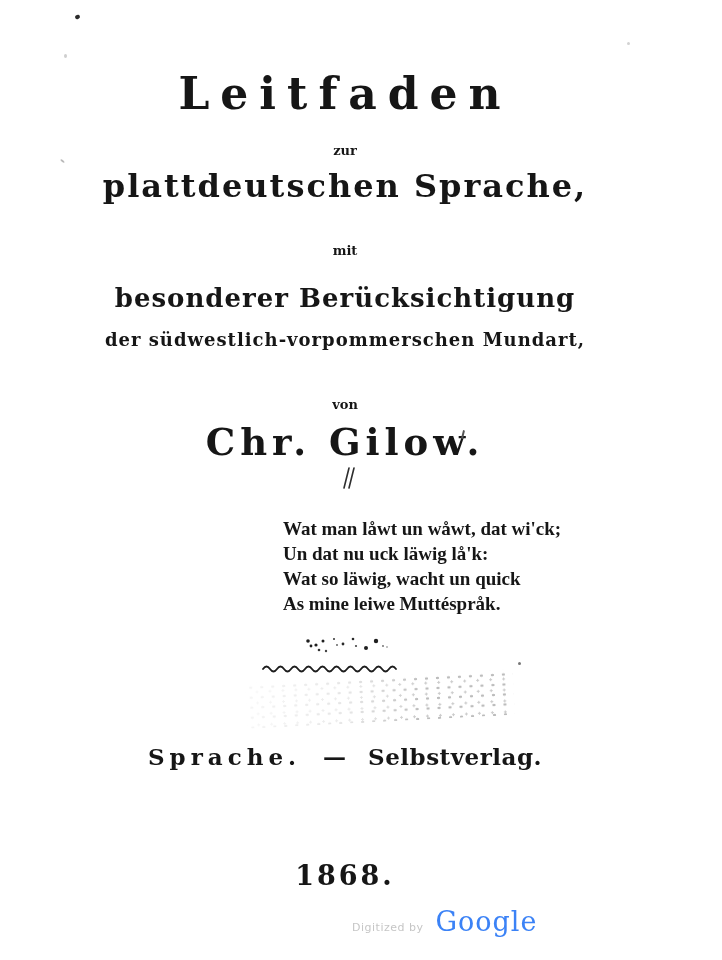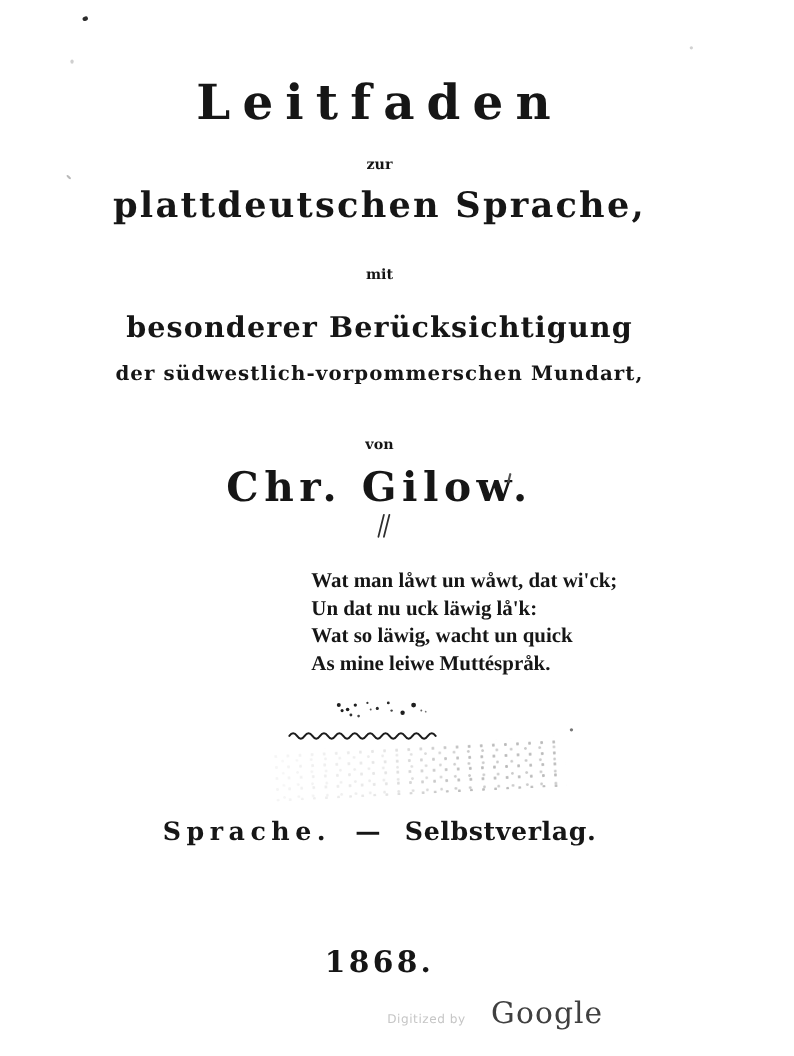--- a/index.html
+++ b/index.html
@@ -86,33 +86,33 @@
   .speck-3 { left: 60px;  top: 160px; width: 5px; height: 2px; background: #b9b9b9; transform: rotate(40deg); }
   .speck-4 { left: 627px; top: 42px;  width: 3px; height: 3px; background: #d2d2d2; }
   .speck-5 { left: 650px; top: 112px; width: 4px; height: 3px; background: #cccccc; }
   .speck-6 { left: 518px; top: 662px; width: 3px; height: 3px; background: #777777; }
 
   .google-watermark {
     position: absolute;
     left: 352px; top: 906px;
     display: flex;
     align-items: baseline;
-    gap: 23px;
+    gap: 12px;
     white-space: nowrap;
   }
   .watermark-prefix {
     font-family: "DejaVu Sans", sans-serif;
     font-size: 11px;
     color: #c6c6c6;
     letter-spacing: 0.5px;
   }
   .google-logo-text {
     font-family: "DejaVu Serif", serif;
     font-size: 27px;
-    color: #404040;
+    color: #3b82f6;
     letter-spacing: 1px;
   }
 </style>
 </head>
 <body>
 
 <div class="scan-page">
 
   <div class="speck speck-1"></div>
   <div class="speck speck-2"></div>

